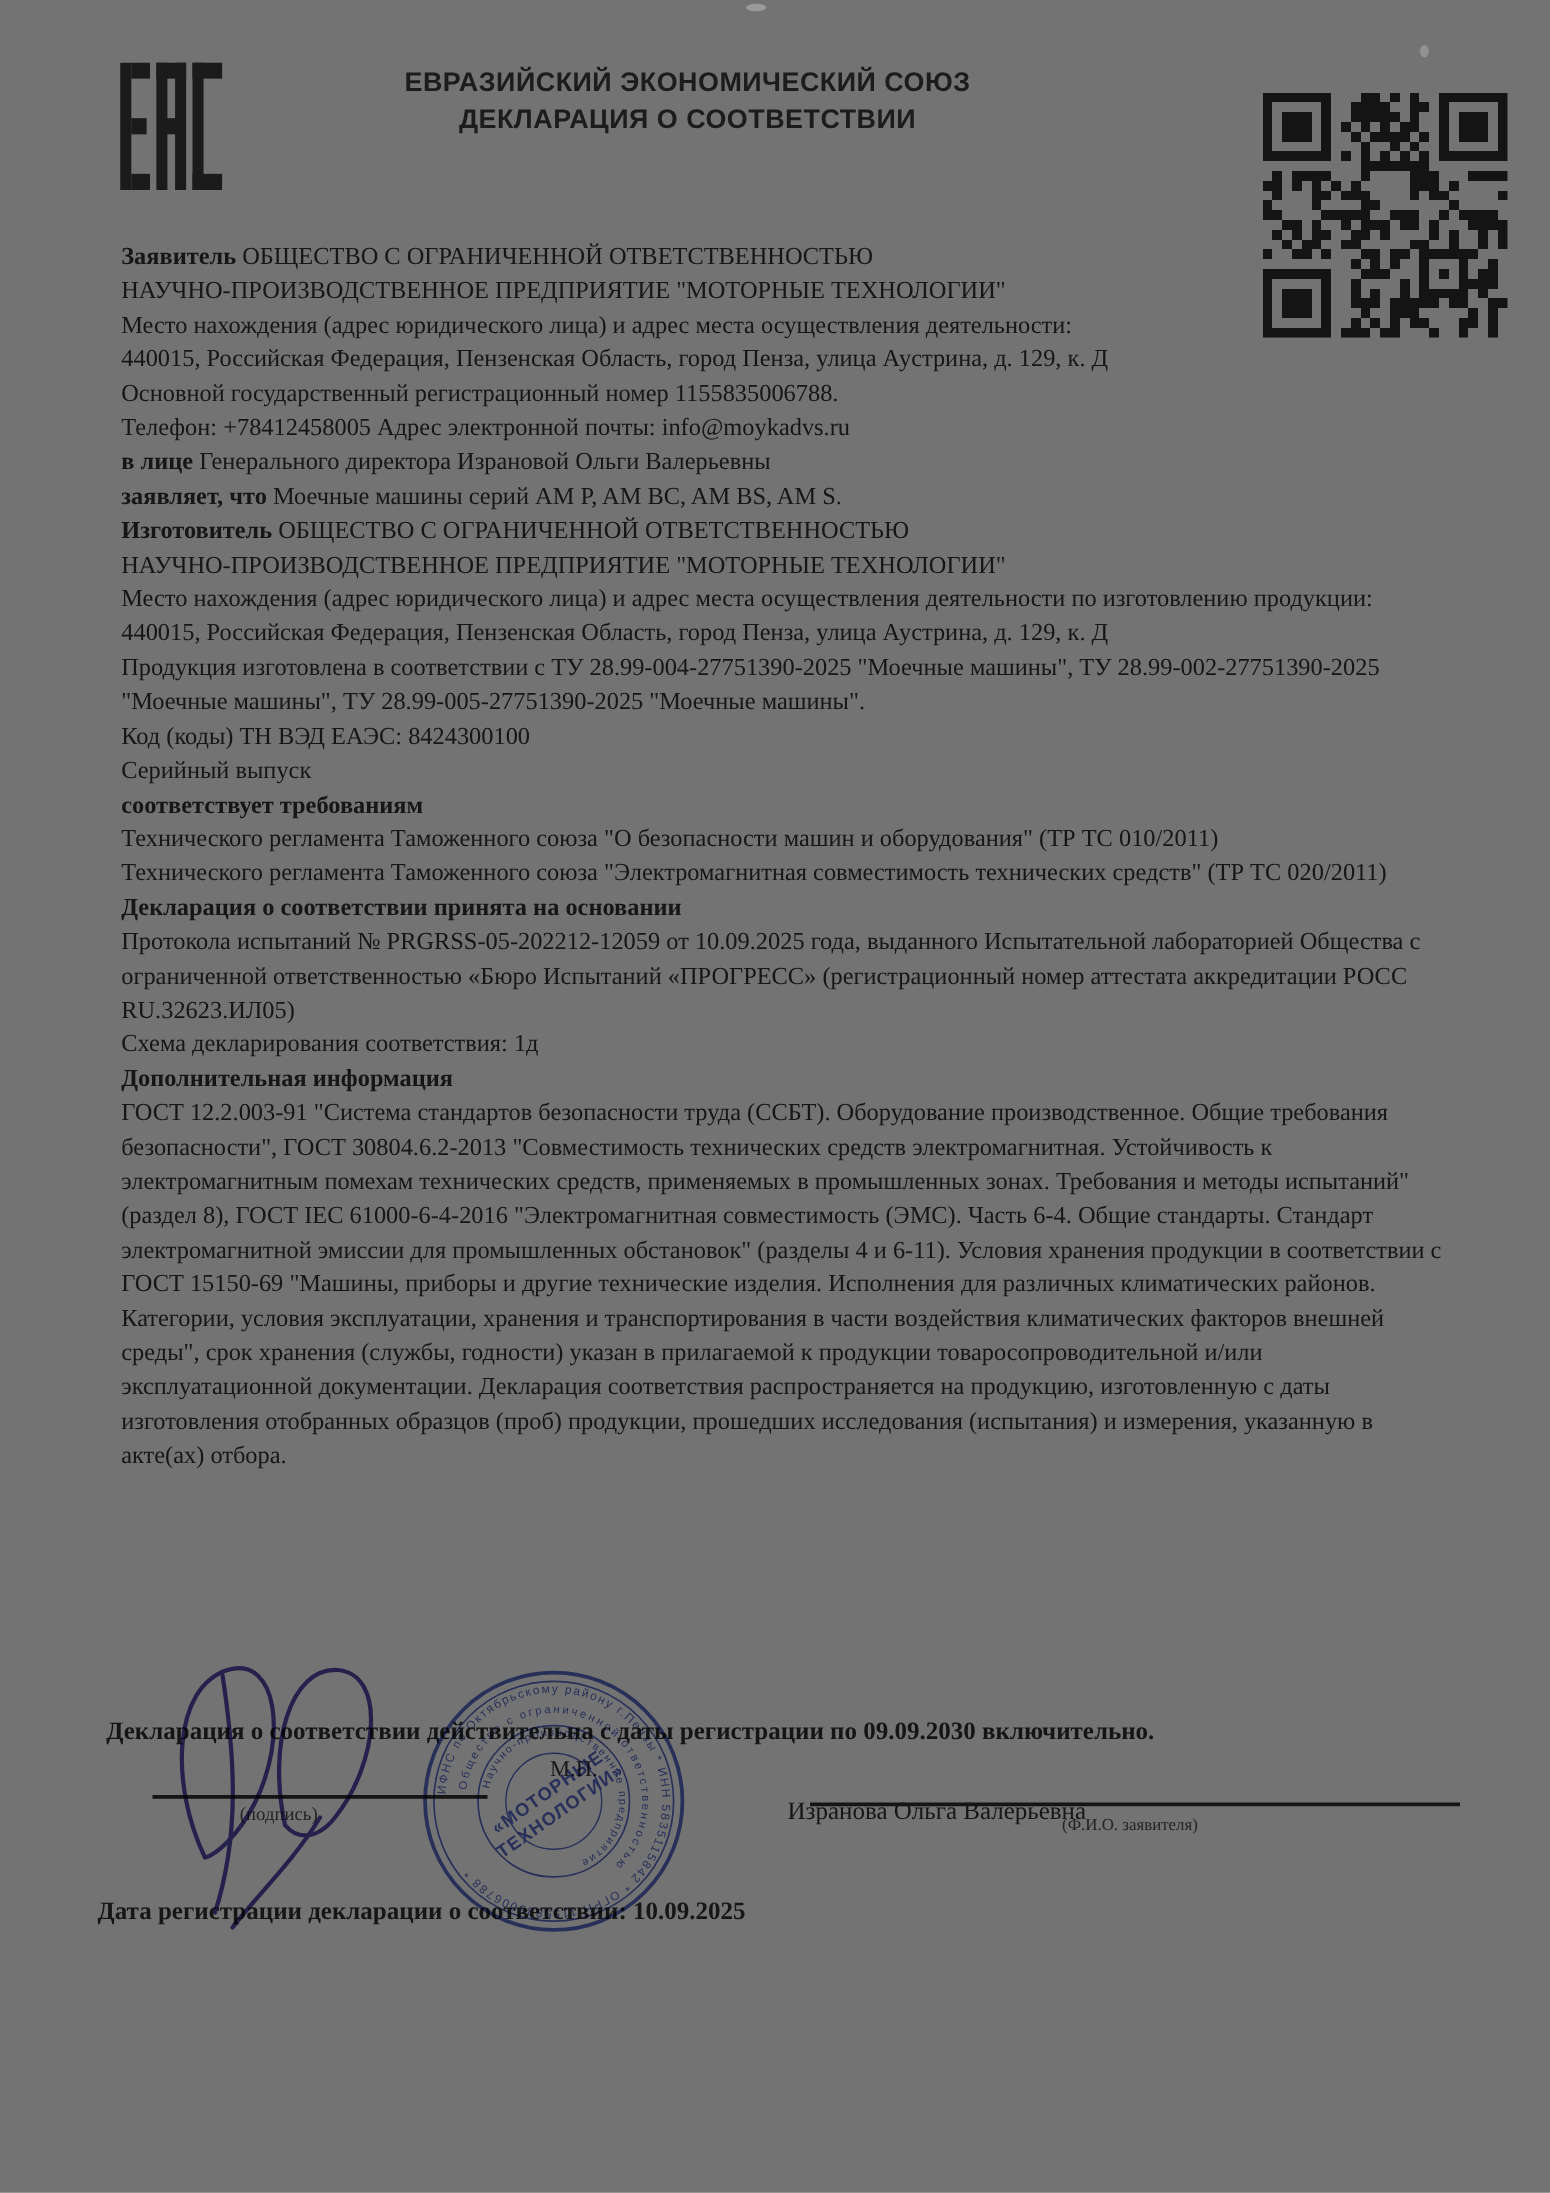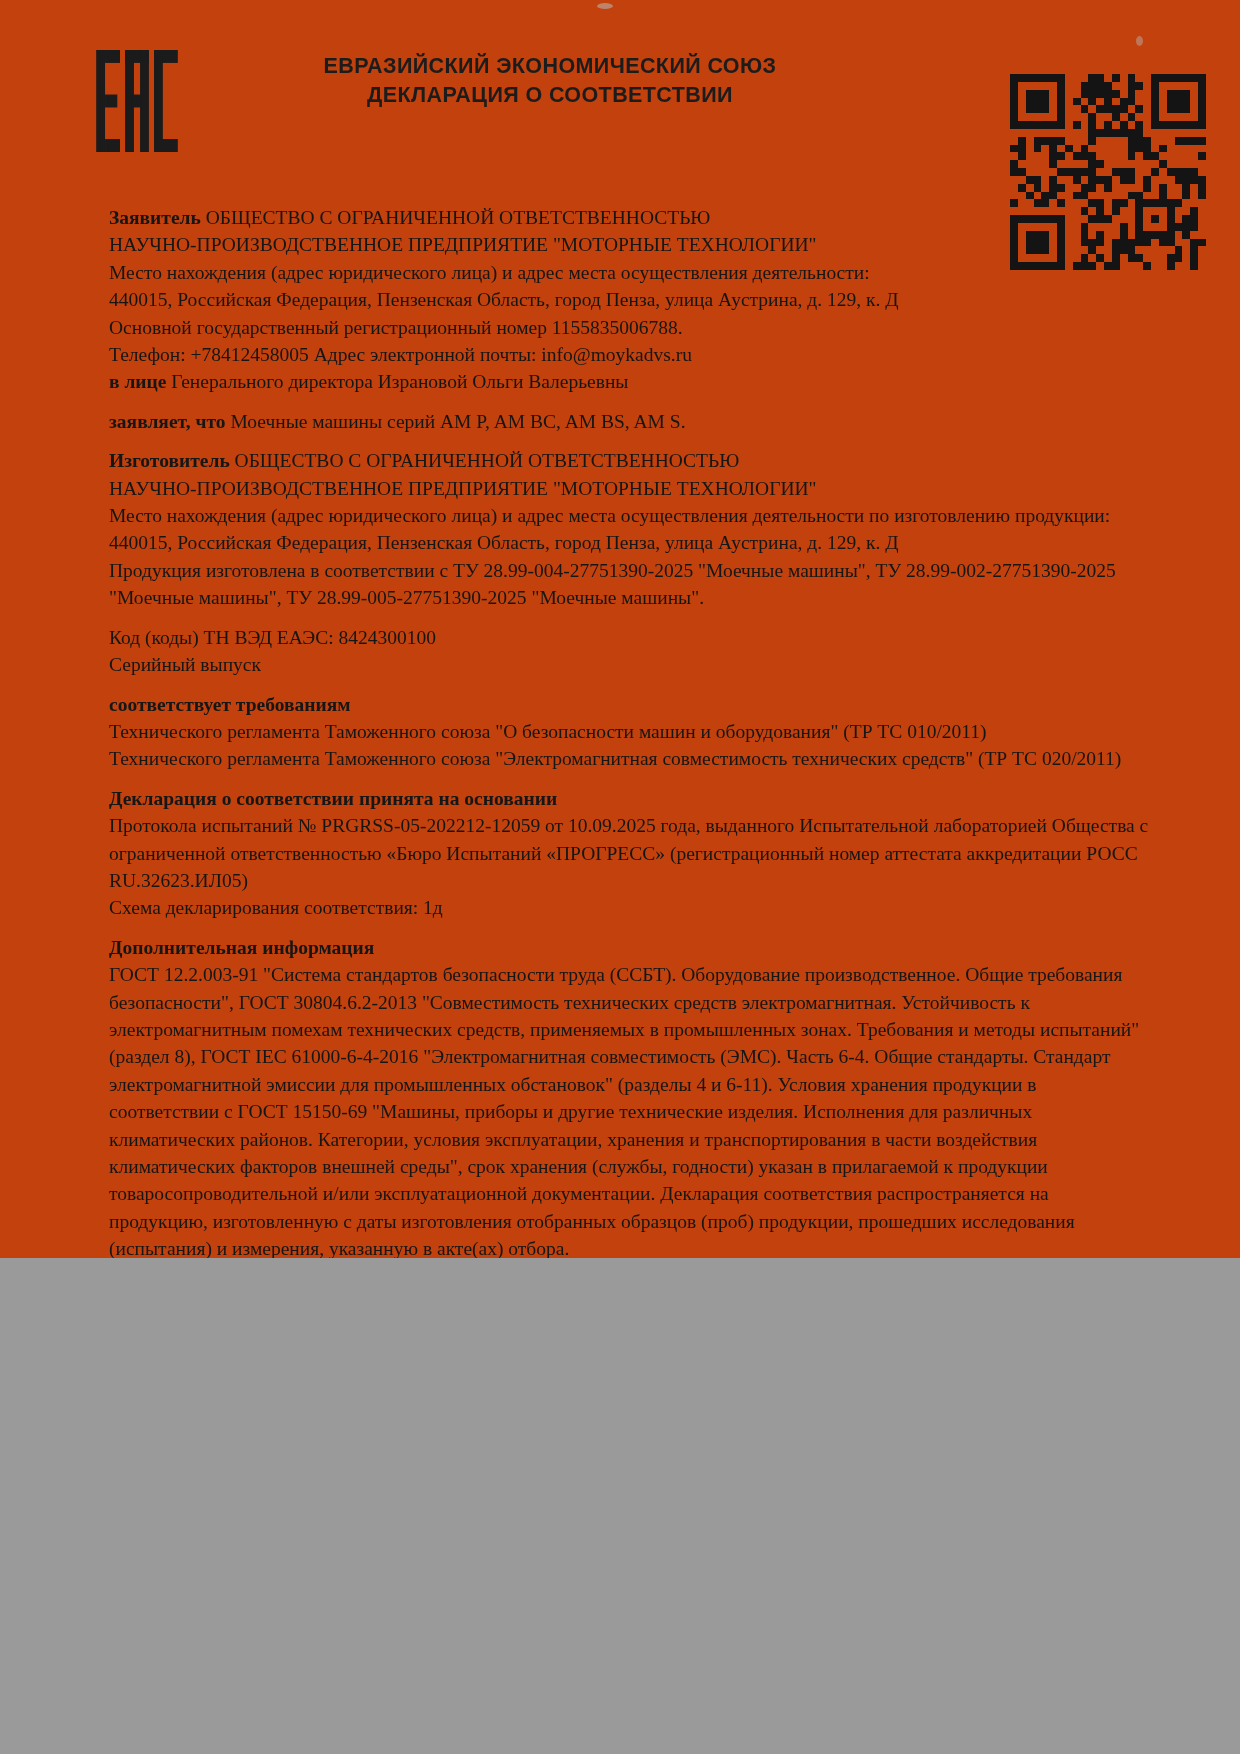--- a/index.html
+++ b/index.html
@@ -1,33 +1,33 @@
 <!DOCTYPE html>
 <html><head>
 <meta charset="utf-8">
 <style>
   html,body{margin:0;padding:0;background:#9a9a9a;}
   .page{
-    position:relative;width:1240px;height:1258px;background:#c2410c;
+    position:relative;width:1240px;height:1754px;background:#737373;
     font-family:"Liberation Serif","DejaVu Serif",serif;color:#161616;
     overflow:hidden;margin:0 auto;
   }
   
   .eac-logo{position:absolute;left:96px;top:50px;width:82px;height:102px;}
   .title-block{
     position:absolute;left:240px;top:52px;width:620px;text-align:center;
     font-family:"Liberation Sans","DejaVu Sans",sans-serif;font-weight:700;
     font-size:21.5px;line-height:29px;letter-spacing:.4px;color:#1c1c1c;
   }
   .qr-box{position:absolute;left:1010px;top:74px;width:196px;height:196px;}
   .qr-box svg{display:block;width:196px;height:196px;}
   
   .flow{position:absolute;left:97px;top:192px;width:1066px;
         font-size:19.5px;line-height:27.4px;}
-  .flow p{margin:12px;}
+  .flow p{margin:0;}
   .blk{margin:0 0 0 0;}
   .applicant{max-width:826px;margin-bottom:9px;}
   .declares{margin-bottom:13px;}
   .mfr{margin-bottom:1px;font-family:Liberation Serif, serif;}
   .basis-blk{margin-top:56px;}
   b{font-weight:700;}
   
   .validity{position:absolute;left:85px;top:1374px;width:1080px;
             font-size:20px;font-weight:700;color:#151515;}
   .mp{position:absolute;left:440px;top:1405px;font-size:18px;}

